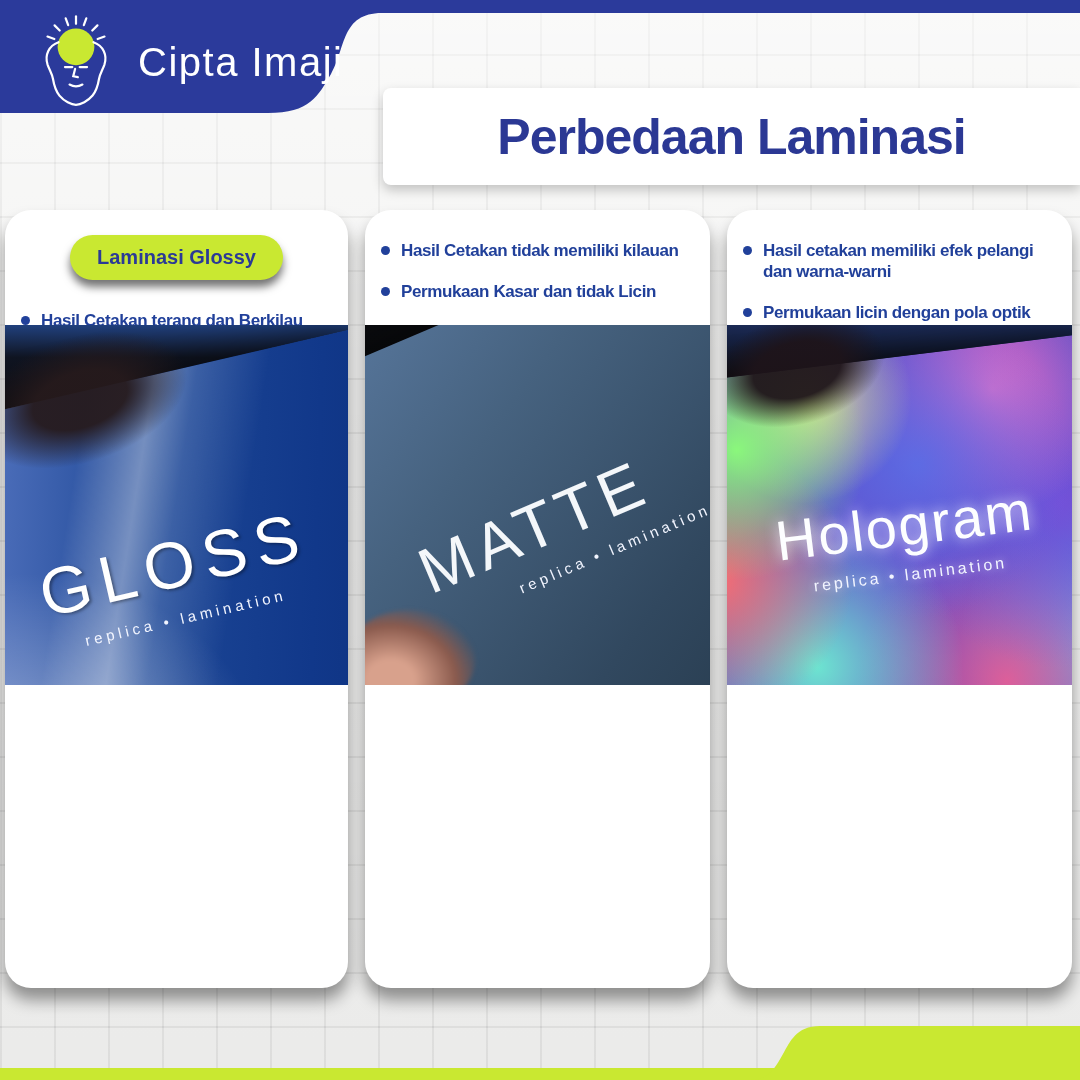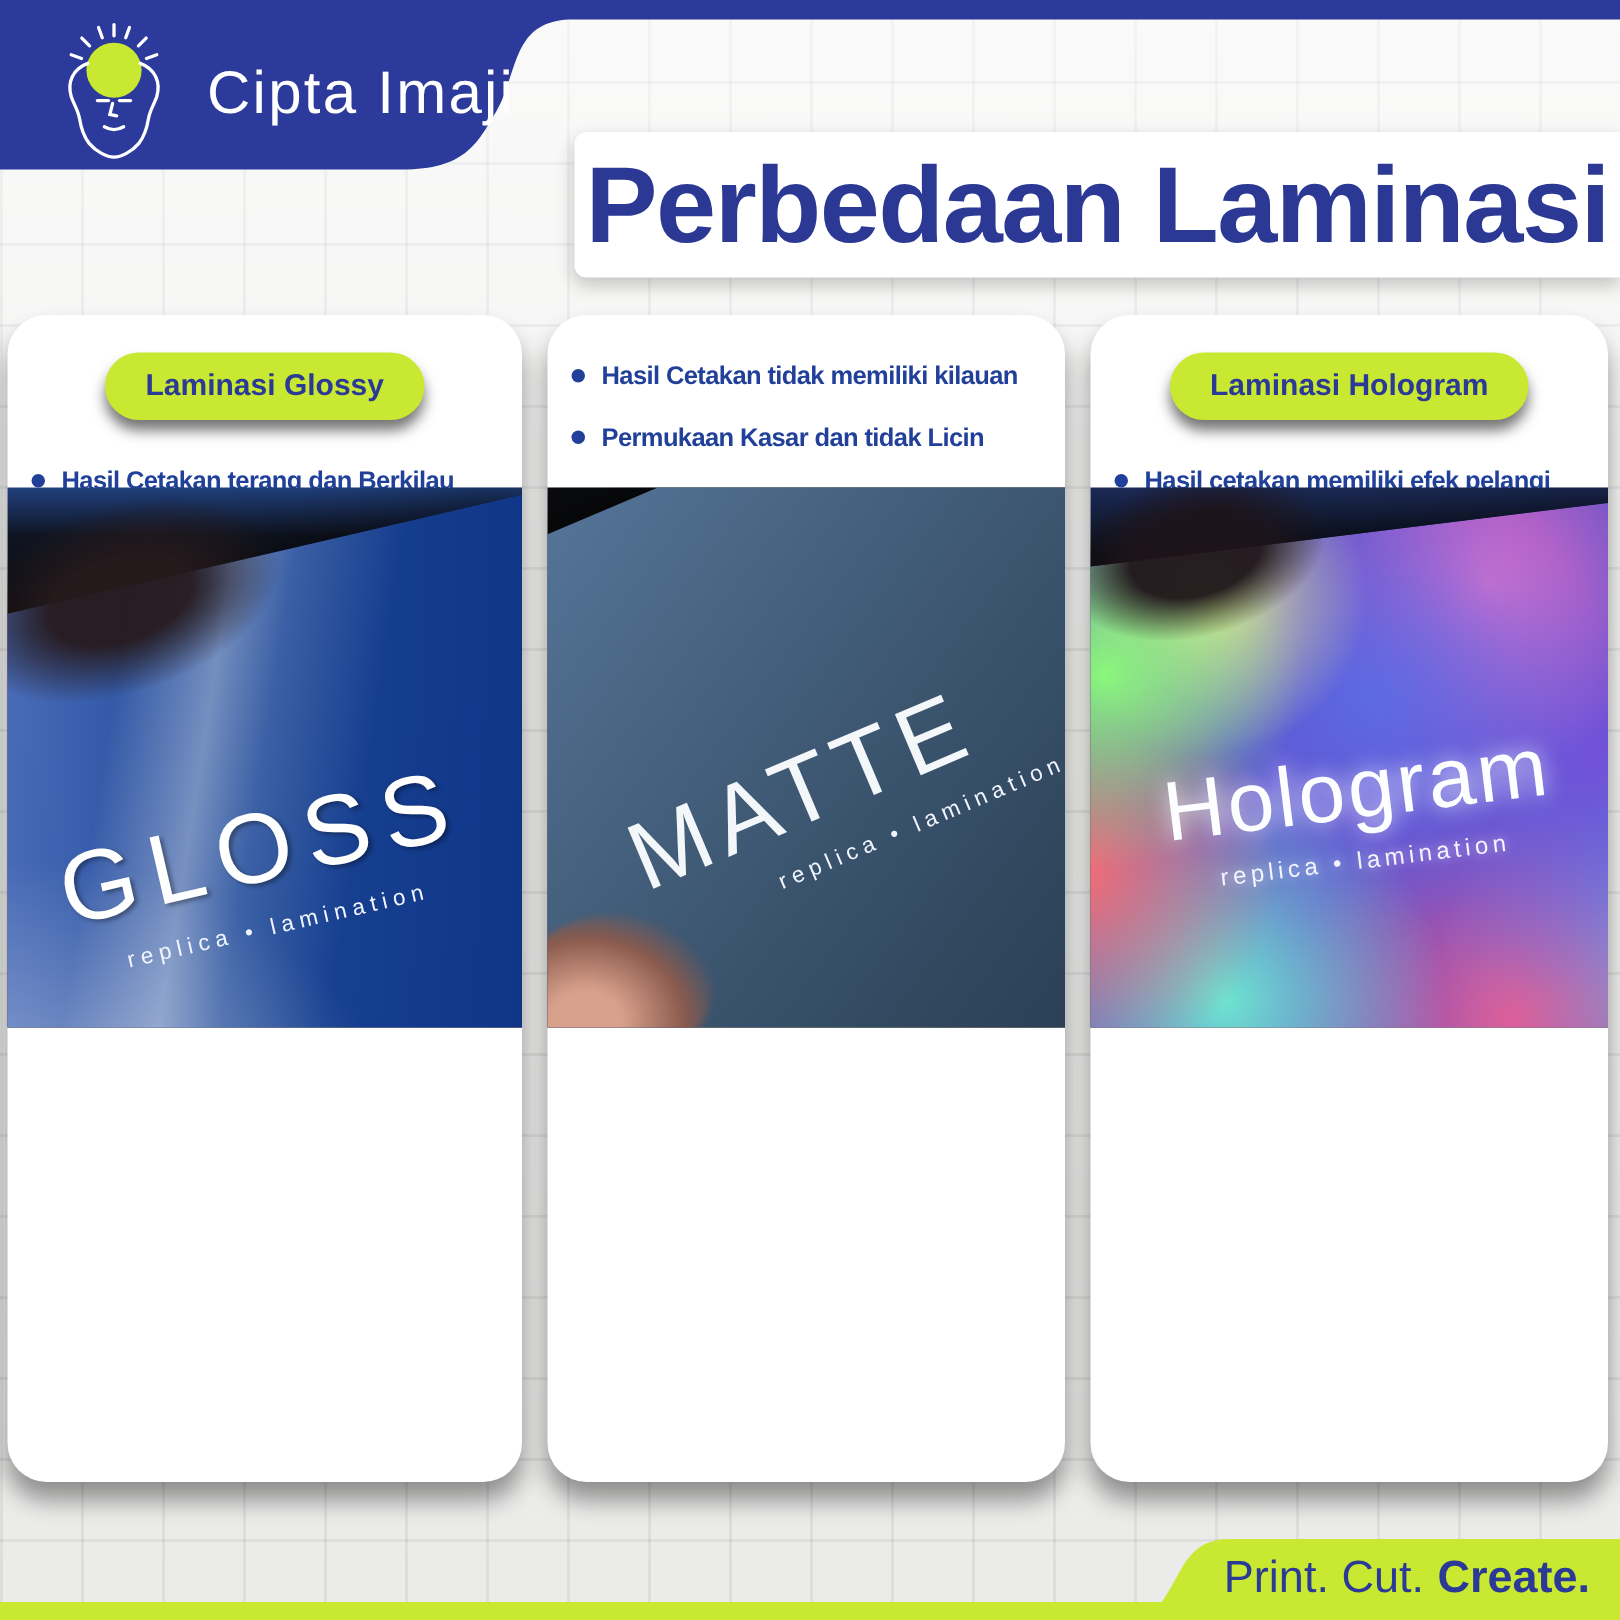--- a/index.html
+++ b/index.html
@@ -22,21 +22,21 @@
   .logo-text{color:#ffffff;font-size:40px;font-weight:400;letter-spacing:1.5px;}
 
   
   .title-box{
     position:absolute;left:383px;top:88px;width:697px;height:97px;
     background:#ffffff;border-radius:8px 0 0 8px;
     box-shadow:0 5px 12px rgba(0,0,0,.22);
     display:flex;align-items:center;justify-content:center;
   }
   .title-box h1{
-    margin:0;font-size:72px;font-weight:700;color:#2b3894;letter-spacing:-1px;
+    margin:0;font-size:50px;font-weight:700;color:#2b3894;letter-spacing:-1px;
   }
 
   
   .card{
     position:absolute;top:210px;height:778px;background:#ffffff;border-radius:26px;
     box-shadow:0 12px 16px rgba(0,0,0,.40);
   }
   .card-1{left:5px;width:343px;}
   .card-2{left:365px;width:345px;}
   .card-3{left:727px;width:345px;}
@@ -216,21 +216,20 @@
           <span>Tidak berbekas saat disentuh</span>
         </li>
       <li>
           <span class="dot"></span>
           <span>Tujuannya untuk melindungi hasil Printing sehingga tahan lama</span>
         </li>
     </ul>
   </div>
 
   <div class="card card-3">
-    <div class="pill">Laminasi Hologram</div>
     <div class="photo photo-holo">
       <div class="pcard">
         <div class="pword">Hologram</div>
         <div class="psub">replica • lamination</div>
       </div>
       <div class="finger-dark-holo"></div>
     </div>
     <ul class="bullets">
       <li>
           <span class="dot"></span>
@@ -248,17 +247,14 @@
           <span class="dot"></span>
           <span>Tujuannya untuk menarik perhatian serta menambah nilai estetika dan keamanan pada hasil cetakan</span>
         </li>
     </ul>
   </div>
 
   <div class="footer-strip"></div>
   <svg class="footer-block" viewBox="0 0 330 54" aria-hidden="true">
     <path d="M330,0 L70,0 C46,0 40,16 33,28 C24,44 18,54 0,54 L330,54 Z" fill="#c9e831"></path>
   </svg>
-  <div class="footer-tagline">
-    <span class="tag-regular">Print. Cut.</span><span class="tag-bold">Create.</span>
-  </div>
 
 </div>
 
 </body></html>

